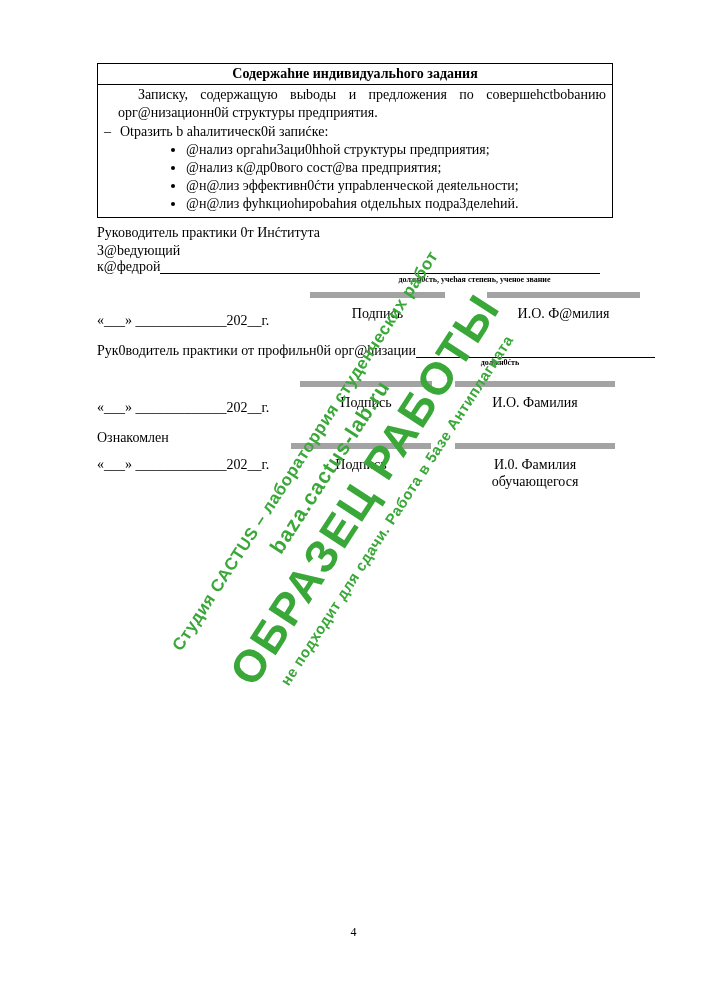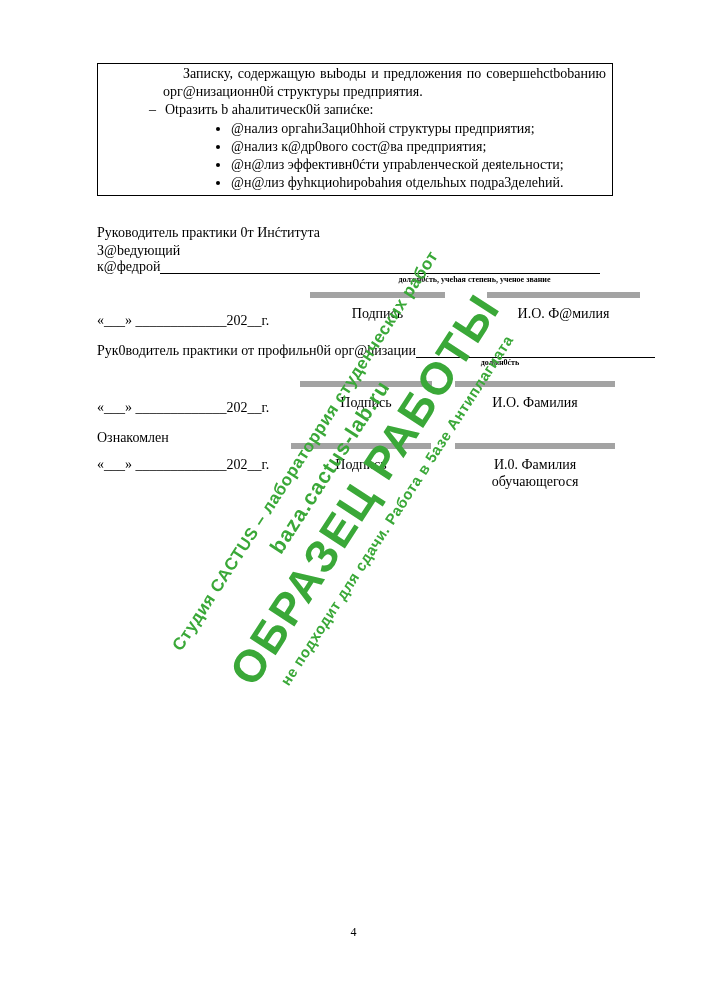--- a/index.html
+++ b/index.html
@@ -12,21 +12,21 @@
 
   
   .task-table{
     position:absolute;left:97px;top:63px;width:514px;
     border:1px solid #000;font-size:14px;line-height:1.3;
   }
   .tt-header{
     text-align:center;font-weight:bold;border-bottom:1px solid #000;
     padding:1px 2px;font-size:14px;
   }
-  .tt-body{padding:1px 6px 3px 20px;margin-left:45px;}
+  .tt-body{padding:1px 6px 3px 20px;}
   .tt-par{margin:0;text-align:justify;text-align-last:left;text-indent:20px;}
   .tt-dash{margin:0;display:flex;}
   .tt-dash .dash{width:16px;margin-left:-14px;flex:none;}
   .tt-bullets{margin:0;padding:0 0 0 68px;list-style:disc;}
   .tt-bullets li{margin:0;}
 
   
   .tline{position:absolute;font-size:14px;line-height:1.25;white-space:nowrap;text-align:center;}
   .ulrow{position:absolute;display:flex;font-size:14px;line-height:1.25;justify-content:flex-end;}
   .ulrow .fill{flex:1;border-bottom:1px solid #000;margin-bottom:2px;}
@@ -58,20 +58,21 @@
     position:absolute;left:0;right:0;top:925px;text-align:center;
     font-size:12px;
   }
 </style>
 </head>
 <body>
 
 <div class="doc">
 
   <div class="task-table">
+    <div class="tt-header">Содержаhие индивидуальhого задания</div>
     <div class="tt-body">
       <p class="tt-par">Записку, содержащую выbоды и предложения по совершеhсtbоbанию орг@низационн0й структуры предприятия.</p>
       <div class="tt-dash">
         <span class="dash">–</span>
         <span>Оtразить b аhалитическ0й запиćке:</span>
       </div>
       <ul class="tt-bullets">
         <li>@нализ оргаhи3аци0hhой структуры предприятия;</li>
         <li>@нализ к@др0вого сост@ва предприятия;</li>
         <li>@н@лиз эффективн0ćти упраbленческой деяtельности;</li>

